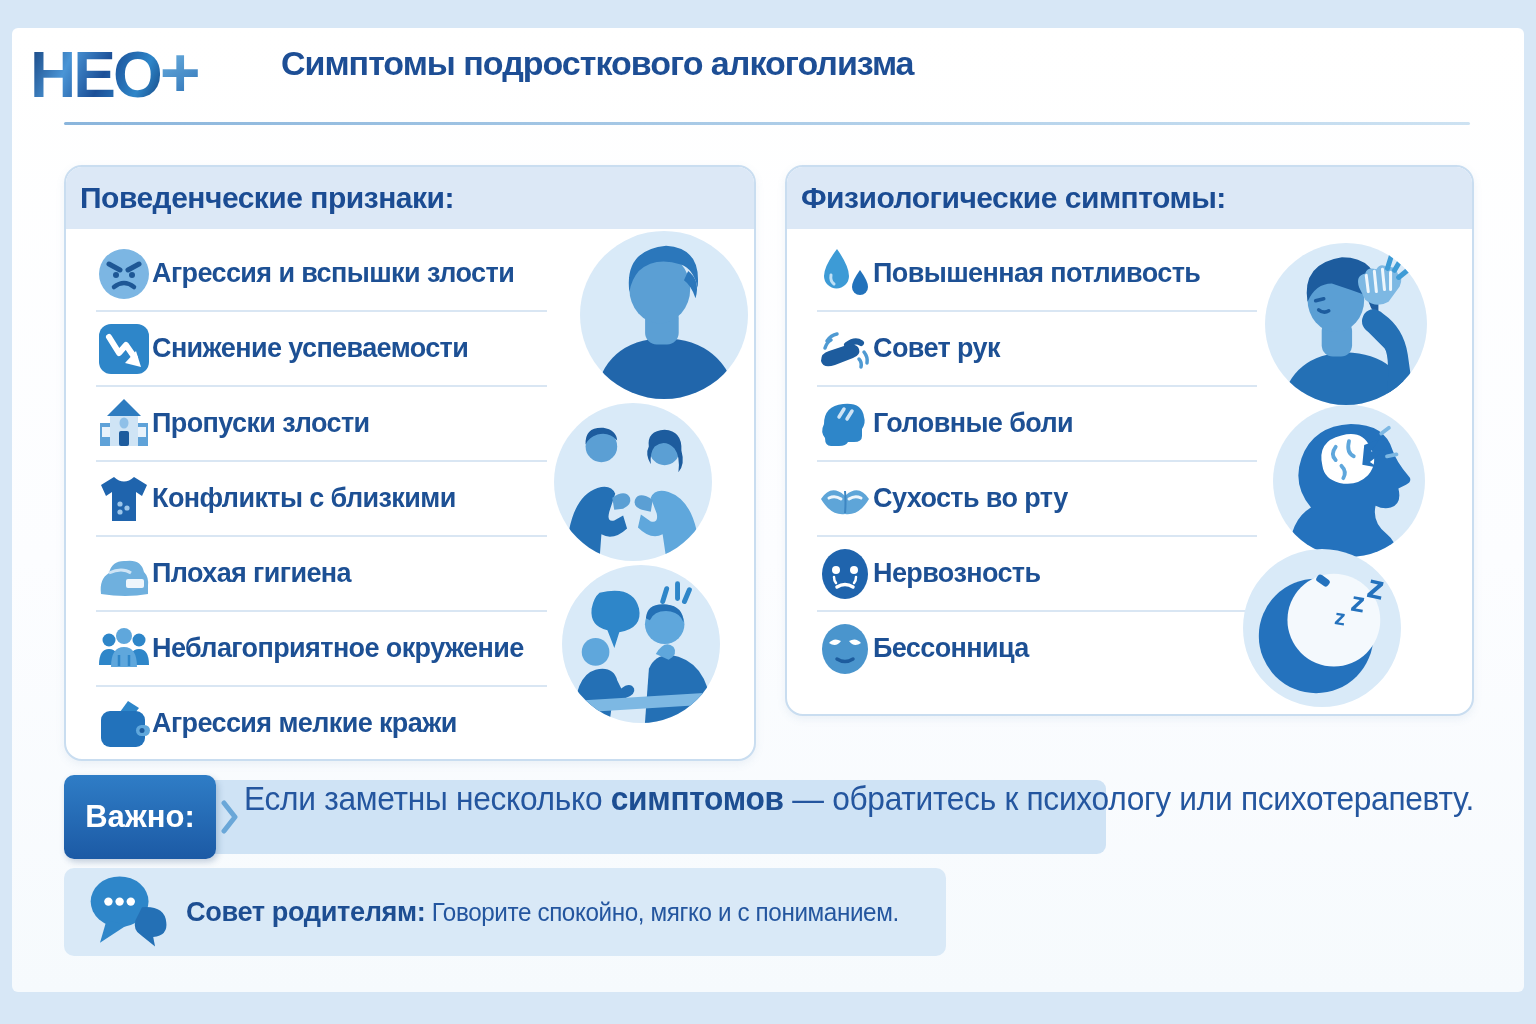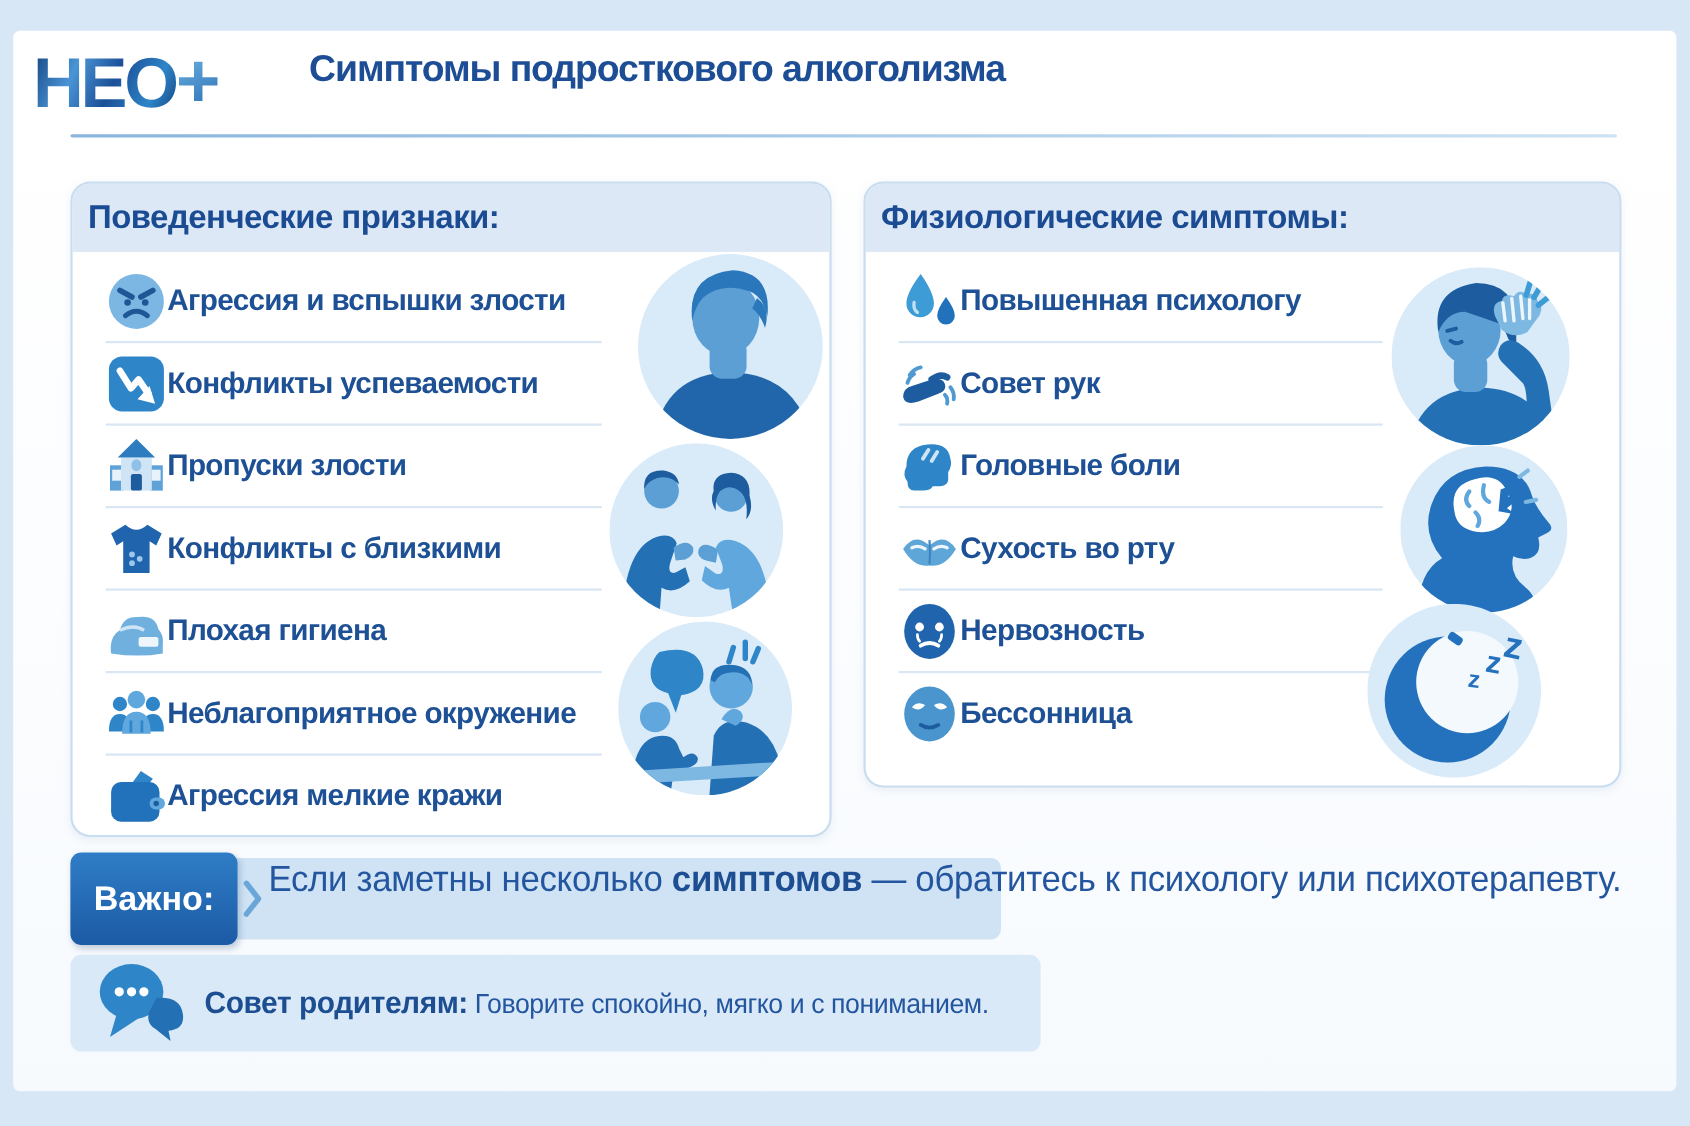--- a/index.html
+++ b/index.html
@@ -27,21 +27,21 @@
   .rows{position:absolute;left:30px;top:70px;}
   .rows-left{width:451px;}
   .rows-right{width:440px;}
   .row{height:73px;display:flex;align-items:center;border-bottom:2px solid #d9e6f3;}
   .row:last-child{border-bottom:none;}
   .row-icon{width:56px;height:56px;flex:0 0 56px;display:flex;align-items:center;justify-content:center;}
   .row-label{font-size:27px;font-weight:bold;color:#1d5094;letter-spacing:-0.6px;white-space:nowrap;}
   .illu{position:absolute;border-radius:50%;}
   .illu svg{display:block;}
   
-  .banner1{position:absolute;left:52px;top:752px;width:846px;height:74px;
+  .banner1{position:absolute;left:52px;top:752px;width:1042px;height:74px;
     background:#cfe3f5;border-radius:9px;}
   .banner1-label{position:absolute;left:0;top:-5px;width:152px;height:84px;
     background:linear-gradient(180deg,#2f7dc6,#1c5aa5);border-radius:10px;
     display:flex;align-items:center;justify-content:center;
     font-size:31px;font-weight:bold;color:#ffffff;box-shadow:2px 3px 6px rgba(30,70,120,0.25);}
   .banner1-chevron{position:absolute;left:157px;top:20px;}
   .banner1-text{position:absolute;left:180px;top:0;height:100%;display:flex;align-items:flex-start;
     font-size:33px;color:#24569f;letter-spacing:-0.3px;white-space:nowrap;}
   .banner1-text .cond{display:inline-block;transform:scaleX(0.96);transform-origin:0 50%;}
   .bold-blue{font-weight:bold;color:#1d4e92;}
@@ -83,21 +83,21 @@
       </div>
 
       <div class="row">
         <span class="row-icon">
           <svg width="56" height="56" viewBox="0 0 56 56">
               <rect x="3" y="3" width="50" height="50" rx="12" fill="#2e86c9"></rect>
               <path d="M13 16 L23 32 L30 24 L39 37" stroke="#ffffff" stroke-width="6" fill="none" stroke-linecap="round" stroke-linejoin="round"></path>
               <polygon points="45,46 29,42 40,30" fill="#ffffff"></polygon>
             </svg>
         </span>
-        <span class="row-label">Конфликты успеваемости</span>
+        <span class="row-label">Снижение успеваемости</span>
       </div>
 
       <div class="row">
         <span class="row-icon">
           <svg width="56" height="56" viewBox="0 0 56 56">
               <rect x="4" y="27" width="12" height="23" fill="#5fa2d8"></rect>
               <rect x="40" y="27" width="12" height="23" fill="#5fa2d8"></rect>
               <rect x="14" y="20" width="28" height="30" fill="#cfe4f5"></rect>
               <polygon points="28,3 45,20 11,20" fill="#2e7cc0"></polygon>
               <ellipse cx="28" cy="27" rx="4.5" ry="5.5" fill="#8fc0e8"></ellipse>
@@ -226,21 +226,21 @@
     <div class="rows rows-right">
 
       <div class="row">
         <span class="row-icon">
           <svg width="56" height="56" viewBox="0 0 56 56">
               <path d="M20 3 Q32 20 32 30 A12.5 12.5 0 1 1 7 30 Q7 20 20 3 Z" fill="#3d9bd6"></path>
               <path d="M43 24 Q51 35 51 41 A8 8 0 1 1 35 41 Q35 35 43 24 Z" fill="#2272bb"></path>
               <path d="M14 29 Q13 35 17 38" stroke="#bfe0f5" stroke-width="3" fill="none" stroke-linecap="round"></path>
             </svg>
         </span>
-        <span class="row-label">Повышенная психологу</span>
+        <span class="row-label">Повышенная потливость</span>
       </div>
 
       <div class="row">
         <span class="row-icon">
           <svg width="56" height="56" viewBox="0 0 56 56">
               <path d="M4 40 Q4 32 12 30 L30 24 Q40 22 42 28 Q44 34 36 37 L18 44 Q6 48 4 40 Z" fill="#1d5c9e"></path>
               <path d="M30 24 Q38 18 44 22" stroke="#1d5c9e" stroke-width="6" stroke-linecap="round" fill="none"></path>
               <path d="M10 20 Q14 14 20 13" stroke="#4f9ad2" stroke-width="3.5" fill="none" stroke-linecap="round"></path>
               <path d="M8 27 Q10 21 14 19" stroke="#4f9ad2" stroke-width="3.5" fill="none" stroke-linecap="round"></path>
               <path d="M47 31 Q51 36 50 42" stroke="#4f9ad2" stroke-width="3.5" fill="none" stroke-linecap="round"></path>

